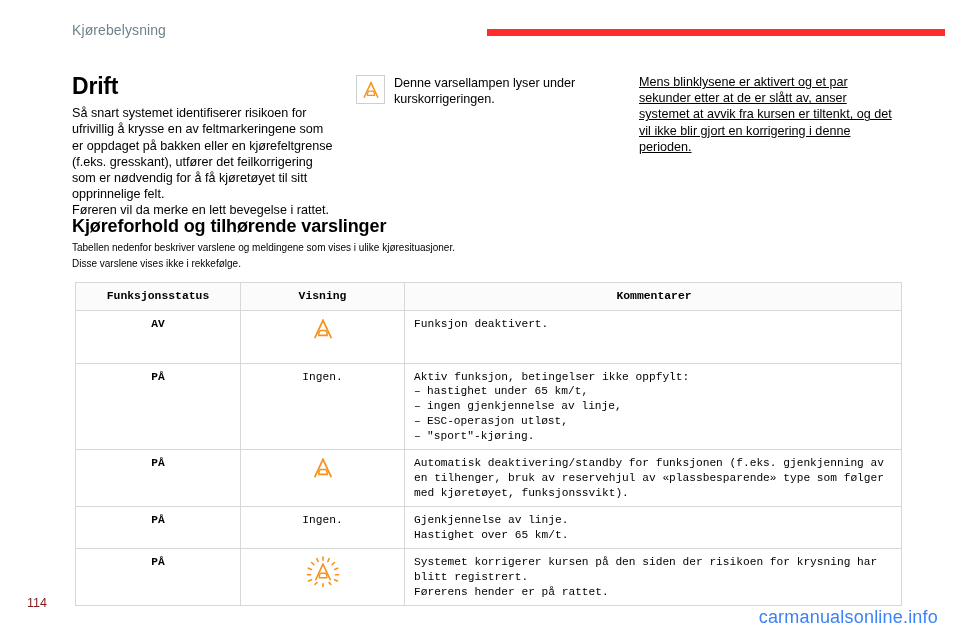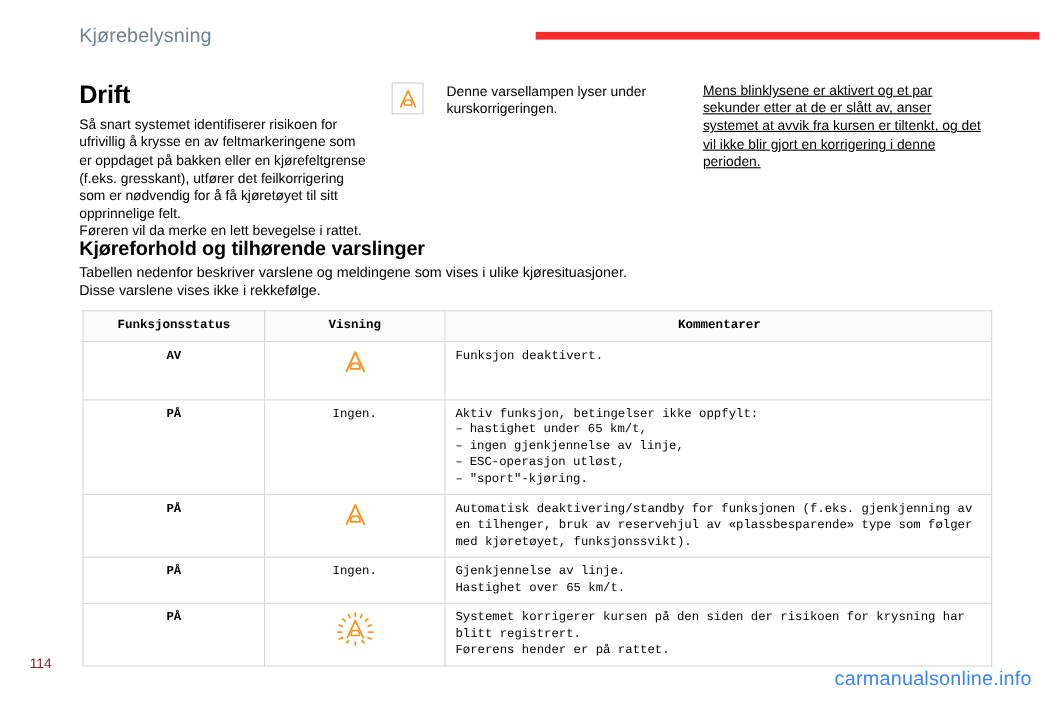--- a/index.html
+++ b/index.html
@@ -20,21 +20,21 @@
   .page-header {
     position: absolute;
     top: 0; left: 0;
     width: 960px;
     height: 42px;
   }
   .header-title {
     position: absolute;
     left: 72px;
     top: 22px;
-    font-size: 18px;
+    font-size: 14px;
     color: #70828a;
     letter-spacing: 0.1px;
     white-space: nowrap;
   }
   .header-rule {
     position: absolute;
     left: 487px;
     top: 29px;
     width: 458px;
     height: 7px;
@@ -68,21 +68,21 @@
     font-size: 12.6px;
     line-height: 16.2px;
     margin: 0;
   }
   .body-text p { margin: 0; }
 
   
   .warn-note {
     display: flex;
     align-items: flex-start;
-    gap: 21px;
+    gap: 9px;
     margin-bottom: 8px;
   }
   .lamp-box {
     width: 29px;
     height: 29px;
     border: 1px solid #c9cfd2;
     box-sizing: border-box;
     flex: 0 0 auto;
     display: flex;
     align-items: center;
@@ -134,21 +134,21 @@
     left: 72px;
     top: 200px;
     width: 828px;
   }
   h2.section-title {
     margin: 16px 0 3px 0;
     font-size: 18px;
     font-weight: bold;
     letter-spacing: -0.1px;
   }
-  .section .body-text { font-size: 13px; line-height: 16.4px; }
+  .section .body-text { font-size: 10px; line-height: 16.4px; }
 
   
   .table-wrap {
     position: absolute;
     left: 75px;
     top: 282px;
     width: 826px;
   }
   table.status-table {
     border-collapse: collapse;

